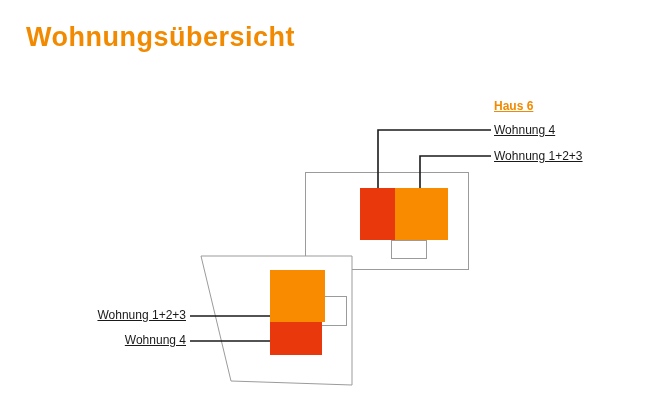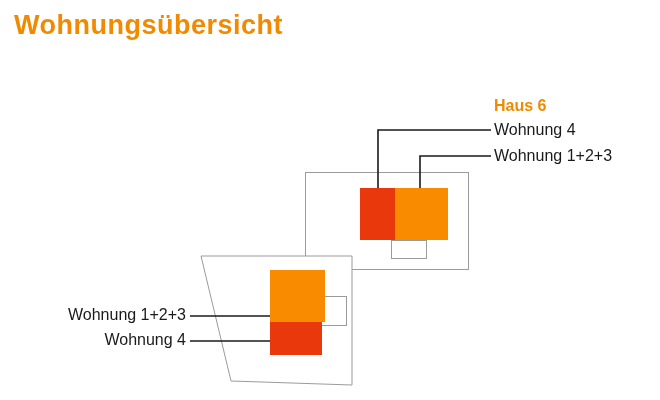--- a/index.html
+++ b/index.html
@@ -1,26 +1,27 @@
 <!DOCTYPE html>
 <html><head>
 <meta charset="utf-8">
 <style>
   html,body{margin:0;padding:0;background:#fff;font-family:"Liberation Sans",sans-serif;}
   .canvas{position:relative;width:660px;height:400px;background:#ffffff;overflow:hidden;}
   .page-title{
-    position:absolute;left:14px;top:10px;margin:0;
+    position:absolute;left:14px;top:10px;margin:12px;
     font-size:27px;font-weight:bold;letter-spacing:0.5px;
   }
   svg.plan{position:absolute;left:0;top:0;}
   .outline{fill:#ffffff;stroke:#9b9b9b;stroke-width:1;}
   .leader{fill:none;stroke:#1a1a1a;stroke-width:1.6;}
   .label{
-    position:absolute;font-size:16px;color:#1a1a1a;white-space:nowrap;
+    position:absolute;font-size:12px;color:#1a1a1a;white-space:nowrap;
     line-height:18px;
+    text-decoration:underline;
   }
   .house-label{font-weight:bold;}
   .right-col{left:0;width:186px;text-align:right;}
   .left-col{left:494px;text-align:left;}
   .clickable{cursor:pointer;}
 </style>
 </head>
 <body>
 
 <div class="canvas">

